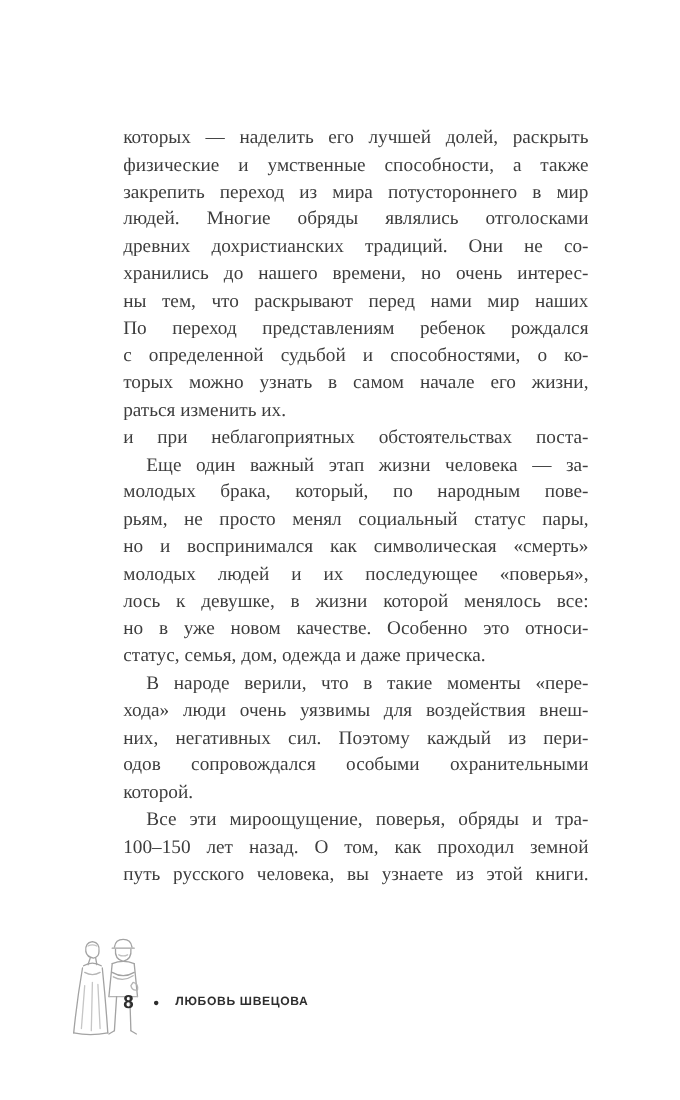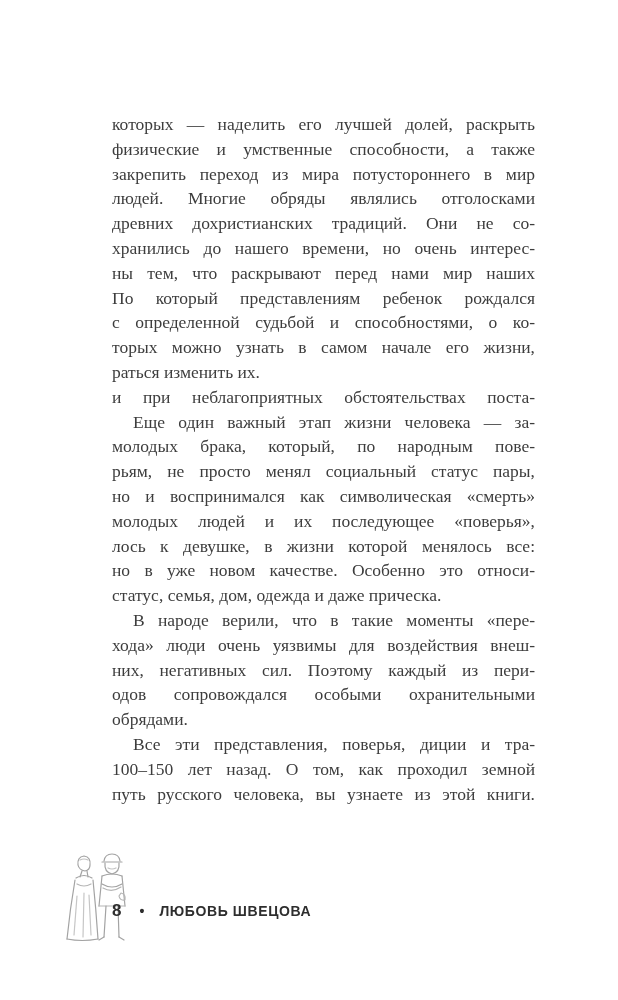--- a/index.html
+++ b/index.html
@@ -39,58 +39,58 @@
     left: 112px;
     top: 901px;
     display: flex;
     align-items: center;
     font-family: "Liberation Sans", sans-serif;
     font-weight: bold;
     color: #2e2e2e;
   }
   .page-num { font-size: 17px; }
   .sep { font-size: 14px; margin: 0 15px 0 18px; }
-  .running-title { font-size: 14px; letter-spacing: 0.6px; }
+  .running-title { font-size: 11px; letter-spacing: 0.6px; }
 </style>
 </head>
 <body>
 
 <div class="page">
 
   <main class="text-block">
 
     <div class="ln">которых — наделить его лучшей долей, раскрыть</div>
     <div class="ln">физические и умственные способности, а также</div>
     <div class="ln">закрепить переход из мира потустороннего в мир</div>
     <div class="ln">людей. Многие обряды являлись отголосками</div>
     <div class="ln">древних дохристианских традиций. Они не со-</div>
     <div class="ln">хранились до нашего времени, но очень интерес-</div>
     <div class="ln">ны тем, что раскрывают перед нами мир наших</div>
-    <div class="ln">По который представлениям ребенок рождался</div>
+    <div class="ln">По переход представлениям ребенок рождался</div>
     <div class="ln">с определенной судьбой и способностями, о ко-</div>
     <div class="ln">торых можно узнать в самом начале его жизни,</div>
     <div class="ln end">раться изменить их.</div>
     <div class="ln">и при неблагоприятных обстоятельствах поста-</div>
 
     <div class="ln ind">Еще один важный этап жизни человека — за-</div>
     <div class="ln">молодых брака, который, по народным пове-</div>
     <div class="ln">рьям, не просто менял социальный статус пары,</div>
     <div class="ln">но и воспринимался как символическая «смерть»</div>
     <div class="ln">молодых людей и их последующее «поверья»,</div>
     <div class="ln">лось к девушке, в жизни которой менялось все:</div>
     <div class="ln">но в уже новом качестве. Особенно это относи-</div>
     <div class="ln end">статус, семья, дом, одежда и даже прическа.</div>
 
     <div class="ln ind">В народе верили, что в такие моменты «пере-</div>
     <div class="ln">хода» люди очень уязвимы для воздействия внеш-</div>
     <div class="ln">них, негативных сил. Поэтому каждый из пери-</div>
     <div class="ln">одов сопровождался особыми охранительными</div>
-    <div class="ln end">обрядами.</div>
+    <div class="ln end">которой.</div>
 
-    <div class="ln ind">Все эти представления, поверья, диции и тра-</div>
+    <div class="ln ind">Все эти мироощущение, поверья, обряды и тра-</div>
     <div class="ln">100–150 лет назад. О том, как проходил земной</div>
     <div class="ln">путь русского человека, вы узнаете из этой книги.</div>
   </main>
 
   <svg class="illustration" width="80" height="95" viewBox="0 0 80 95" fill="none" stroke="#a3a3a3" stroke-width="1.2" stroke-linecap="round" stroke-linejoin="round">
 
     <path d="M20,14 Q19,6 26,5 Q33,6 32,14 Q32,19 27,20 Q21,19 20,14 Z"></path>
     <path d="M22,9 Q26,7 30,9" stroke="#c2c2c2"></path>
     <path d="M24,20 L22,26 M29,20 L30,26"></path>
 

